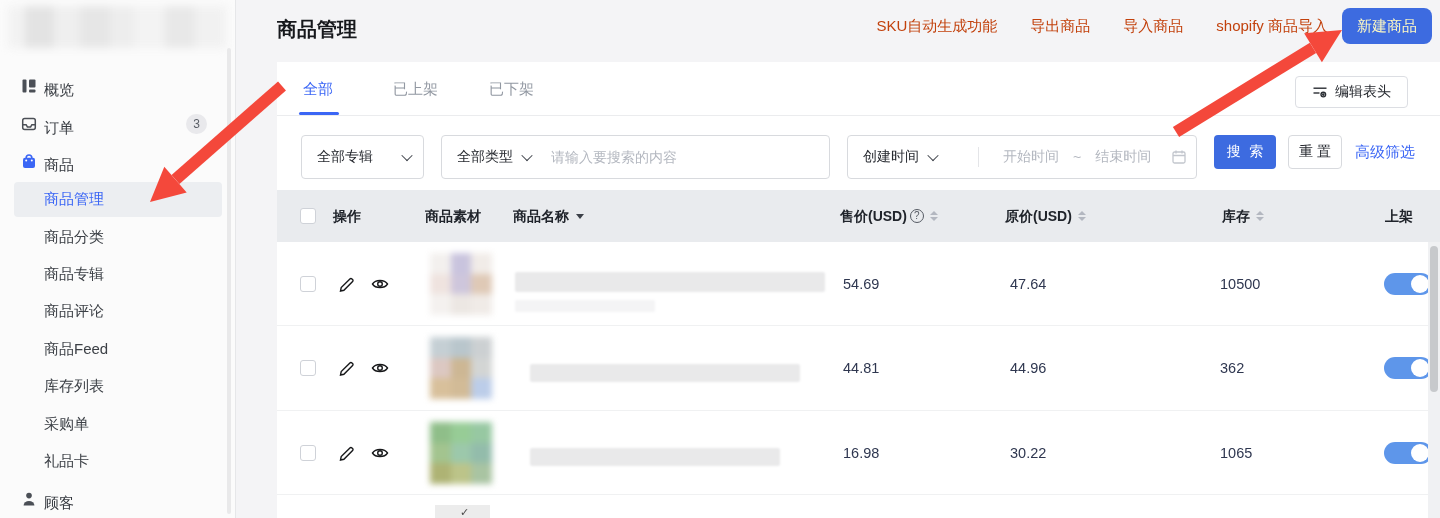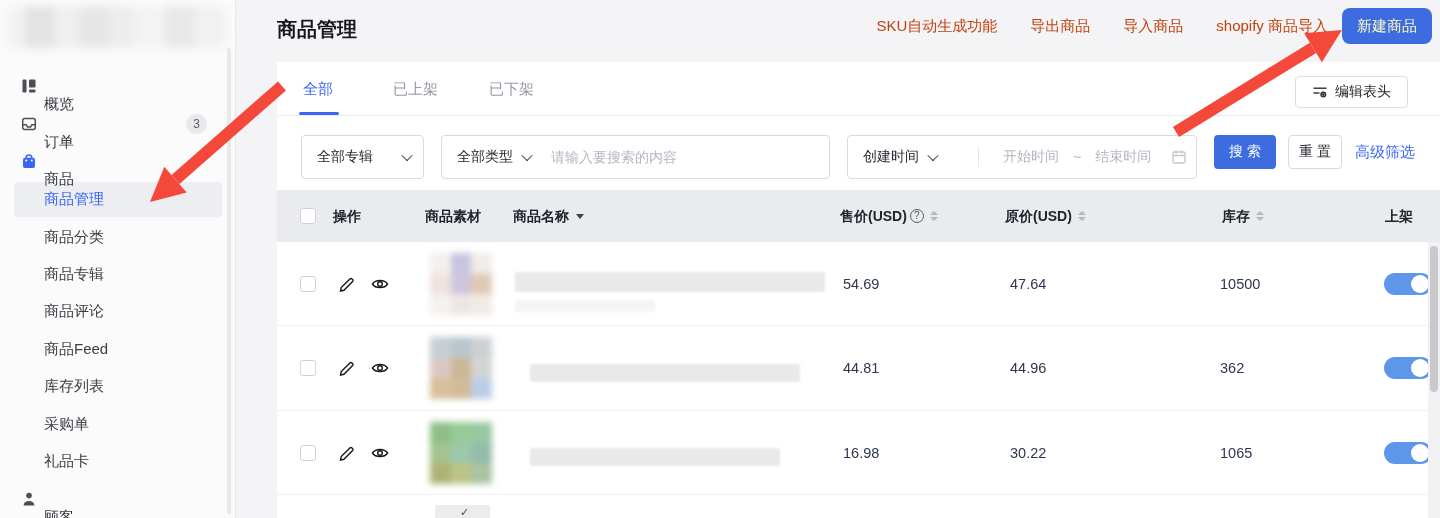--- a/index.html
+++ b/index.html
@@ -6,21 +6,21 @@
   html,body { background:#e9e9ea; }
   body { font-family:"Liberation Sans","DejaVu Sans",sans-serif; }
   .page { position:relative; width:1440px; height:518px; background:#f4f4f6; overflow:hidden; }
 
   
   .sidebar { position:absolute; left:0; top:0; width:236px; height:518px; background:#fbfbfb; border-right:1px solid #e6e7e9; z-index:2; }
   .logo-blur { position:absolute; left:8px; top:6px; width:218px; height:42px; border-radius:3px;
     background:linear-gradient(90deg,#f2f2f2 0 8%,#e3e3e3 8% 21%,#efefef 21% 33%,#e6e6e6 33% 47%,#ededed 47% 58%,#f3f3f3 58% 72%,#e8e8e8 72% 86%,#f1f1f1 86% 100%);
     filter:blur(4px); }
   .side-item { position:absolute; left:0; width:236px; height:38px; line-height:38px; font-size:15px; color:#363a40; font-weight:500; cursor:pointer; }
-  .side-item .s-label { position:absolute; left:44px; top:18px;text-align:center; }
+  .side-item .s-label { position:absolute; left:44px; top:4px;text-align:center; }
   .side-item .s-icon { position:absolute; left:21px; top:11px; width:16px; height:16px; }
   .side-sub { position:absolute; left:0; width:236px; height:38px; line-height:38px; font-size:15px; color:#3c4046; cursor:pointer; }
   .side-sub .s-label { position:absolute; left:44px; top:0; }
   .side-sub.active { color:#3b66f5; font-weight:500; }
   .active-bg { position:absolute; left:14px; top:182px; width:208px; height:35px; background:#eceef1; border-radius:4px; }
   .badge { position:absolute; left:186px; top:9px; min-width:21px; height:20px; line-height:20px; padding:0 6px; background:#e9e9ec; border-radius:10px; font-size:12px; color:#5a5e66; text-align:center; font-weight:400; }
   .side-scrollbar { position:absolute; right:4px; top:48px; width:4px; height:466px; background:#e9e9ea; border-radius:2px; }
 
   
   .page-title { position:absolute; left:277px; top:16px; font-size:20px; font-weight:700; color:#16181c; }
@@ -46,21 +46,21 @@
   .f-typebox .sel-wrap, .f-timebox .sel-wrap { display:flex; align-items:center; padding:0 0 0 15px; cursor:pointer; }
   .f-typebox .sel-wrap { width:96px; }
   .f-timebox .sel-wrap { width:120px; }
   .vdiv { width:1px; height:20px; background:#e4e5e8; margin:0 0 0 10px; }
   .f-input { flex:1; border:none; outline:none; font-size:14px; color:#272a30; padding:0 10px 0 13px; font-family:inherit; background:transparent; }
   .f-input::placeholder { color:#b4b8c0; }
   .date-ph { font-size:14px; color:#b4b8c0; white-space:nowrap; }
   .d-start { margin-left:24px; }
   .d-tilde { margin:0 14px; }
   .cal-icon { margin-left:20px; width:16px; height:16px; }
-  .btn-search { position:absolute; left:937px; top:73px; width:62px; height:34px; background:#3d6be0; color:#fff; border:none; border-radius:4px; font-size:14px; cursor:pointer; font-family:Liberation Sans, sans-serif; }
+  .btn-search { position:absolute; left:937px; top:73px; width:62px; height:34px; background:#3d6be0; color:#fff; border:none; border-radius:4px; font-size:14px; cursor:pointer; font-family:Liberation Mono, monospace; }
   .btn-reset { position:absolute; left:1011px; top:73px; width:54px; height:34px; background:#fff; color:#26292f; border:1px solid #d8dade; border-radius:4px; font-size:14px; cursor:pointer; font-family:inherit; }
   .link-adv { position:absolute; left:1078px; top:73px; height:34px; line-height:34px; font-size:15px; color:#3b66f5; cursor:pointer; }
 
   
   .thead { position:absolute; left:0; top:128px; width:1163px; height:52px; background:#e9ebee; font-size:14px; font-weight:700; color:#20242b; }
   .th { position:absolute; top:0; height:52px; line-height:52px; white-space:nowrap; display:flex; align-items:center; }
   .cb { display:inline-block; width:16px; height:16px; background:#fff; border:1px solid #cfd2d8; border-radius:3px; cursor:pointer; }
   .th-cb { position:absolute; left:23px; top:18px; }
   .name-caret { width:0; height:0; border-left:4.5px solid transparent; border-right:4.5px solid transparent; border-top:5.5px solid #3c4048; margin-left:7px; }
   .sorts { display:inline-flex; flex-direction:column; gap:2px; margin-left:6px; }

